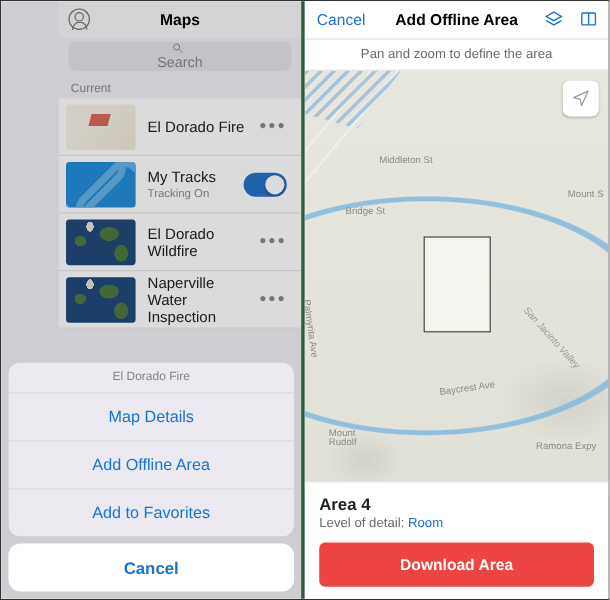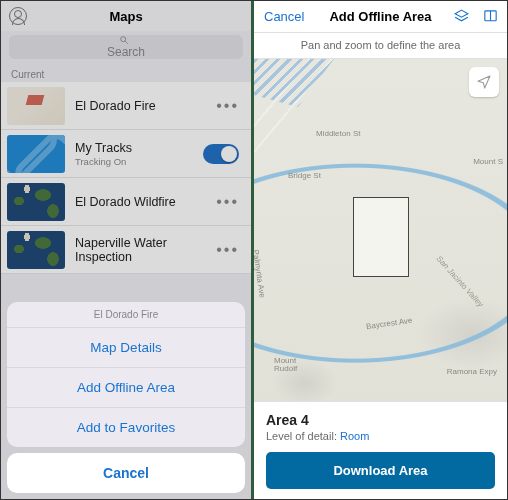--- a/index.html
+++ b/index.html
@@ -10,21 +10,21 @@
     -webkit-font-smoothing: antialiased;
   }
   html, body { width: 508px; height: 500px; }
   .root {
     width: 508px; height: 500px; display: flex; border: 1px solid #333;
   }
   .phone {
     position: relative; height: 100%; overflow: hidden;
     background: #f0eff4;
   }
-  .phone.left { flex: 0 0 50%; border-right: 3px solid #2e5d3c; }
+  .phone.left { flex: 0 0 50%; border-right: 3px solid #2e5d3c; padding-left: 48px; }
   .phone.right { flex: 0 0 50%; }
   
   .nav {
     height: 30px; display: flex; align-items: center; justify-content: center;
     font-weight: 600; font-size: 13px; position: relative;
     background: #f6f5f8;
   }
   .nav .avatar {
     position: absolute; left: 8px; top: 50%; transform: translateY(-50%);
     width: 18px; height: 18px; border: 1.5px solid #777; border-radius: 50%;
@@ -150,21 +150,21 @@
     width:56px; height:80px; background:#f4f4ee; border:1.5px solid #444;
   }
   .bottom-card {
     position:absolute; bottom:0; left:0; right:0; background:#fff;
     border-top:1px solid #e0e0e3; padding:10px 12px 10px;
   }
   .area-name { font-weight:600; font-size:14px; color:#222;}
   .lod { font-size:11px; color:#6a6a6e; margin-top:2px;}
   .lod .lod-val { color:#1a73d0;}
   .dl-btn {
-    margin-top:10px; background:#0369a1; color:#fff; text-align:center;
+    margin-top:10px; background:#ef4444; color:#fff; text-align:center;
     border-radius:5px; font-size:13px; font-weight:600; padding:11px 0;
   }
 </style>
 </head>
 <body>
 
 <div class="root">
 
   <div class="phone left">
     <div class="nav">

